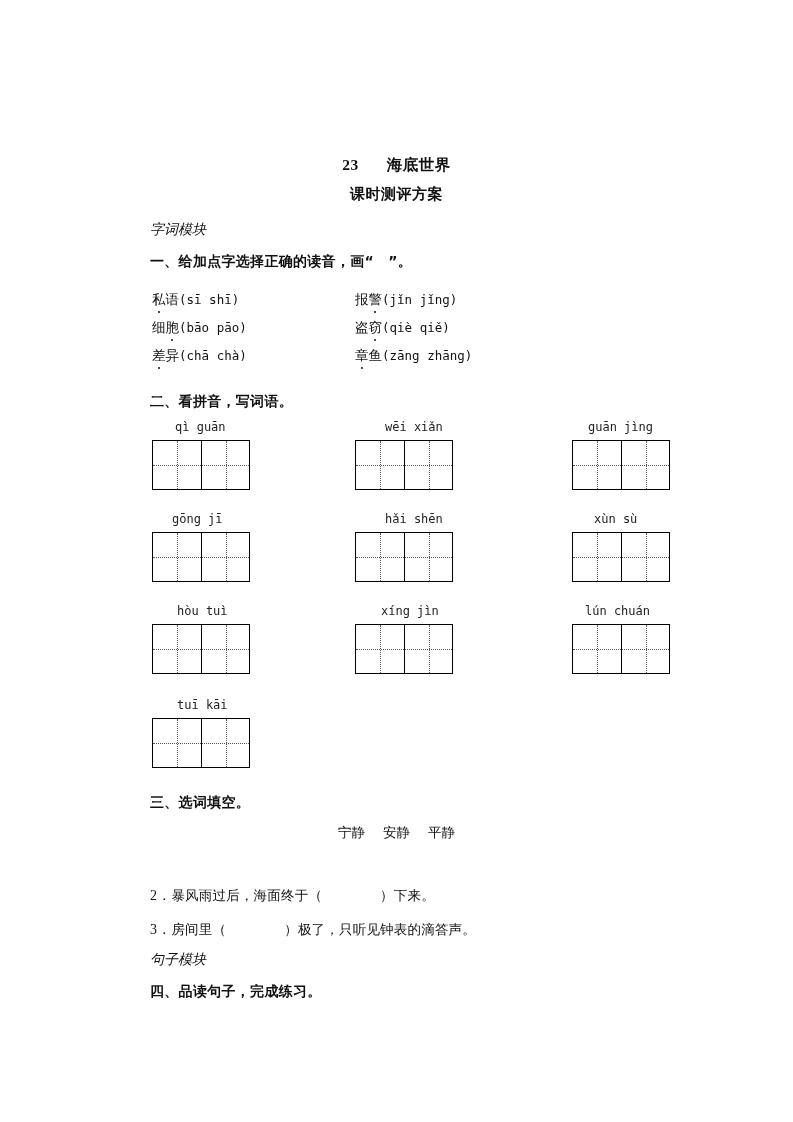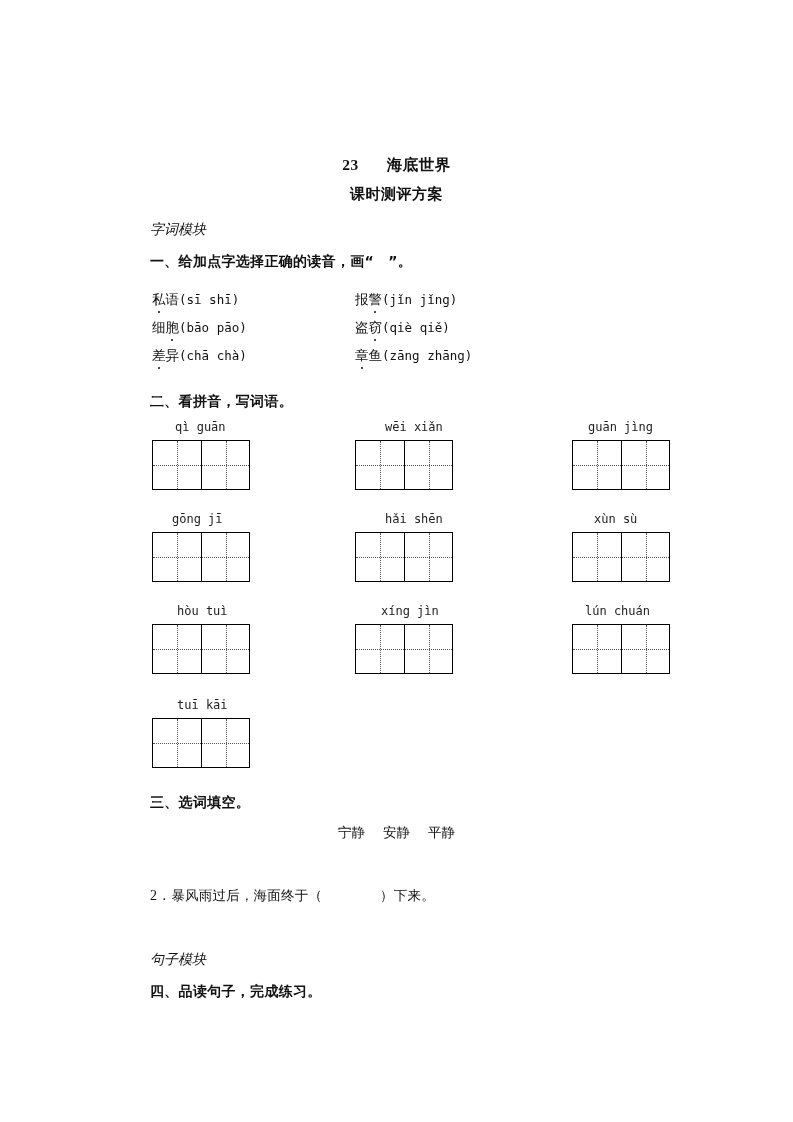--- a/index.html
+++ b/index.html
@@ -263,17 +263,20 @@
 
   <div class="word-bank" style="top:776px">
     <span>宁静</span><span>安静</span><span>平静</span>
   </div>
 
 
   <div class="sentence" style="top:839px">
     <span class="idx">2．</span><span class="han">暴风雨过后，海面终于（</span><span class="blank-gap"></span><span class="han">）下来。</span>
   </div>
 
+  <div class="sentence" style="top:873px">
+    <span class="idx">3．</span><span class="han">房间里（</span><span class="blank-gap"></span><span class="han">）极了，只听见钟表的滴答声。</span>
+  </div>
 
   <div class="module-head" style="top:903px">句子模块</div>
   <div class="q-head" style="top:935px">四、品读句子，完成练习。</div>
 
 </div>
 
 </body></html>

